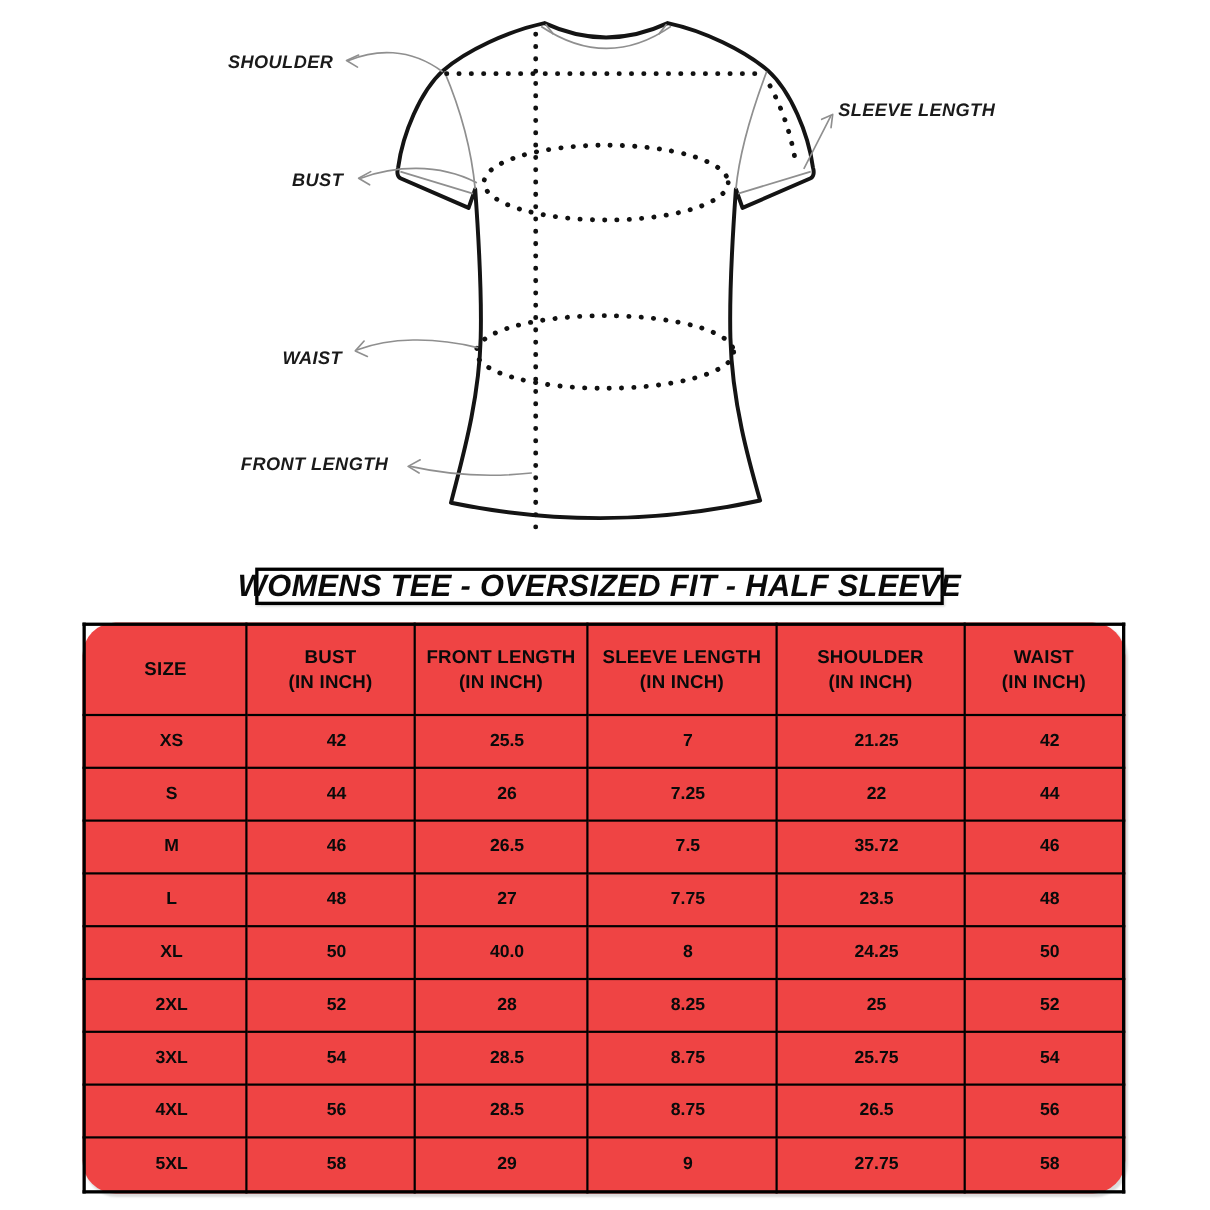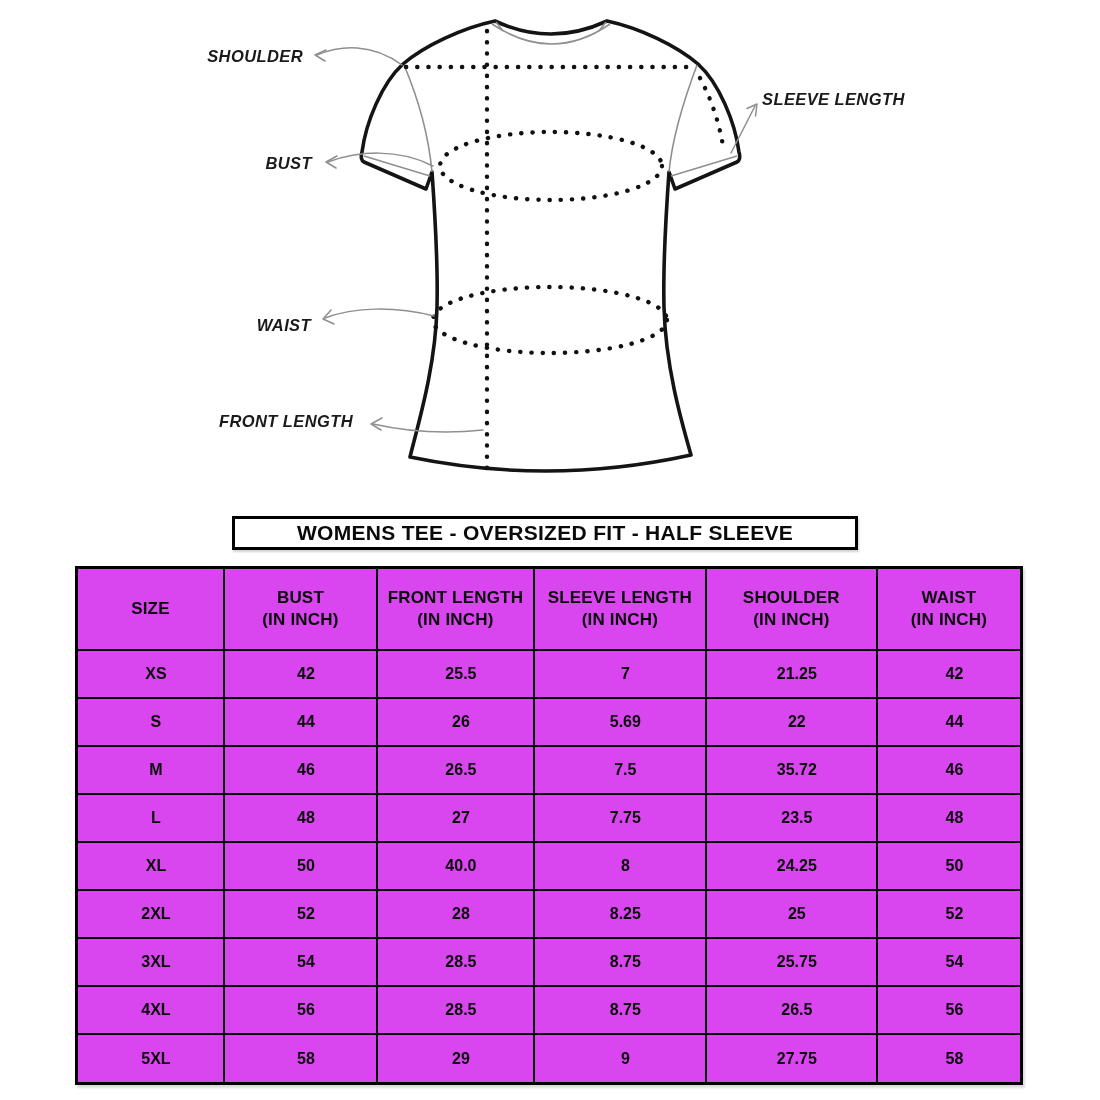--- a/index.html
+++ b/index.html
@@ -34,31 +34,32 @@
 
   
   .title-banner{
     position:absolute;left:232px;top:516px;width:626px;height:34px;
     border:3.5px solid var(--border);
     background:#fff;
     display:flex;align-items:center;justify-content:center;
     box-shadow:1px 2px 2px rgba(0,0,0,.18);
   }
   .title-banner span{
-    font-weight:700;font-size:21px;
+    font-style:italic;font-weight:700;font-size:28px;
     letter-spacing:.3px;color:#0a0a0a;white-space:nowrap;
   }
 
   
   .table-wrap{position:absolute;left:75px;top:566px;width:948px;height:519px;}
   table.size-chart{
     width:100%;height:100%;
     border-collapse:collapse;table-layout:fixed;
-    background:#d946ef;
+    background:#ef4444;
     box-shadow:2px 3px 2px rgba(0,0,0,.14);
+    border-radius:30px;
   }
   table.size-chart th, table.size-chart td{
     border:2.4px solid var(--border);
     text-align:center;vertical-align:middle;
     color:#0a0a0a;padding:0;
   }
   table.size-chart{border:3.4px solid var(--border);}
   table.size-chart thead tr{height:82px;}
   table.size-chart th{font-weight:700;font-size:17px;line-height:1.28;letter-spacing:.2px;}
   table.size-chart td{font-weight:700;font-size:16px;padding-left:11px;}
@@ -183,21 +184,21 @@
           <td>42</td>
           <td>25.5</td>
           <td>7</td>
           <td>21.25</td>
           <td>42</td>
         </tr>
         <tr>
           <td>S</td>
           <td>44</td>
           <td>26</td>
-          <td>5.69</td>
+          <td>7.25</td>
           <td>22</td>
           <td>44</td>
         </tr>
         <tr>
           <td>M</td>
           <td>46</td>
           <td>26.5</td>
           <td>7.5</td>
           <td>35.72</td>
           <td>46</td>

